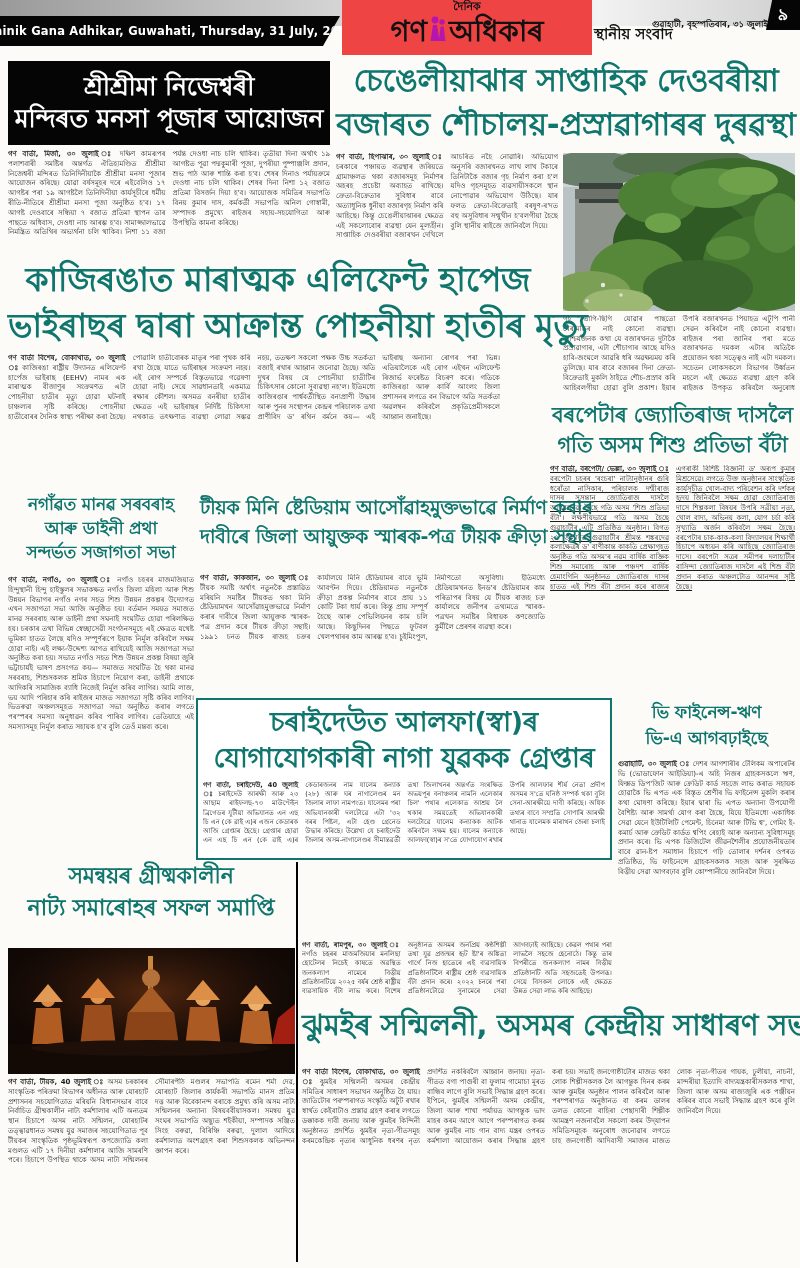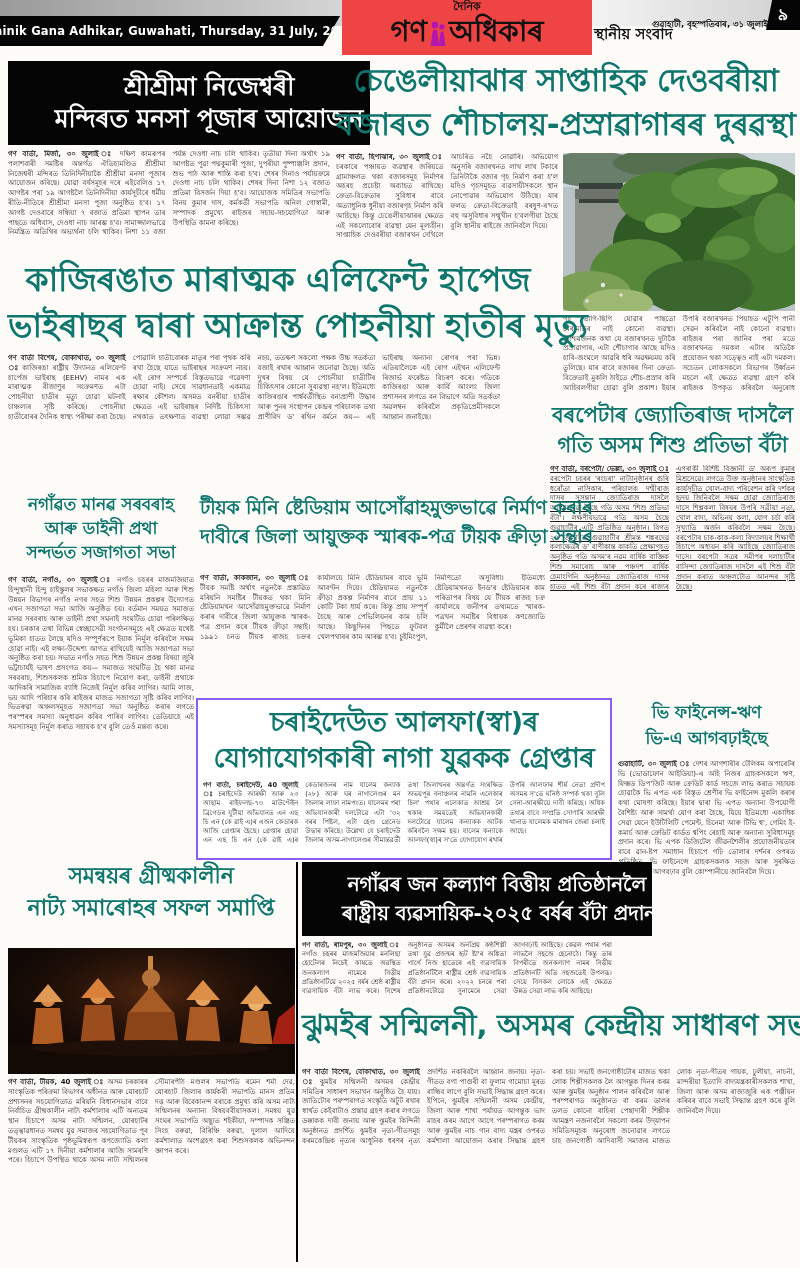--- a/index.html
+++ b/index.html
@@ -8,36 +8,36 @@
   .abs{position:absolute;}
   
   .hdr-band{left:0;top:14;width:800px;height:26px;
             background:linear-gradient(90deg,#9a9a9a 0%,#d8d8d8 45%,#f2f2f2 75%,#cfcfcf 100%);}
   .hdr-black{left:0;top:16px;width:340px;height:30px;background:#050505;
              clip-path:polygon(0 0,100% 0,95% 100%,0 100%);
              display:flex;align-items:center;justify-content:center;}
   .hdr-black span{color:#fff;font-size:11.5px;font-weight:bold;letter-spacing:.2px;white-space:nowrap;}
   .hdr-logo{left:342px;top:0;width:250px;height:55px;background:#ef4444;text-align:center;}
   .hdr-logo .small{font-size:11px;font-weight:bold;line-height:13px;display:block;}
-  .hdr-logo .big{font-size:29px;font-weight:900;line-height:36px;display:flex;align-items:center;justify-content:center;gap:2px;}
+  .hdr-logo .big{font-size:29px;font-weight:900;line-height:36px;display:flex;justify-content:center;gap:2px;}
   .hdr-local{left:594px;top:22px;width:110px;font-size:15px;font-weight:bold;white-space:nowrap;}
   .hdr-date{left:652px;top:18px;width:140px;font-size:8.5px;font-weight:bold;text-align:right;white-space:nowrap;}
   .hdr-pagenum{left:766px;top:0;width:34px;height:30px;background:#050505;color:#fff;
                clip-path:polygon(18% 0,100% 0,100% 100%,0 100%);
                display:flex;align-items:center;justify-content:center;font-size:16px;font-weight:bold;}
   
   .hl{font-weight:900;text-align:center;color:#0f766e;letter-spacing:-.2px;}
   .hl .ln{display:block;white-space:nowrap;}
-  .boxed{background:#050505;color:#fff;display:flex;flex-direction:column;justify-content:center;padding-left:40px;}
+  .boxed{background:#050505;color:#fff;display:flex;flex-direction:column;justify-content:center;}
   
   .bd{font-size:7px;line-height:1.4;text-align:justify;color:#1c1c1c;overflow:hidden;column-gap:7px;}
   .bd .dl{font-weight:bold;}
   .c1{column-count:1}.c2{column-count:2}.c3{column-count:3}.c4{column-count:4}
   .vrule{width:1.5px;background:#000;}
-  .a7box{border:2px solid #8b5cf6;background:#fff;}
+  .a7box{border:2px solid #0f766e;background:#fff;}
   .photo{overflow:hidden;background:#222;}
   .photo svg{display:block;}
 </style>
 </head>
 <body>
 
 <div class="page">
 
   <div class="abs hdr-band"></div>
 
@@ -209,24 +209,20 @@
       <path d="M270 70 l17 -14 v70 h-30 Z" fill="#a31f12"></path>
       <path d="M0 96 h287 v30 H0 Z" fill="#130a06"></path>
       <ellipse cx="143" cy="100" rx="120" ry="8" fill="#1e0f08"></ellipse>
     </svg>
   </div>
   <div class="abs bd c2" style="left:8px;top:1078px;width:287px;height:184px;">
     <span class="dl">গণ বাৰ্তা, টীয়ক, 40 জুলাই ঃ</span>
     <span>অসম চৰকাৰৰ সাংস্কৃতিক পৰিক্ৰমা বিভাগৰ অধীনত আৰু যোৰহাট প্ৰশাসনৰ সহযোগিতাত মৰিয়নি বিধানসভাৰ বাবে নিৰ্বাচিত গ্ৰীষ্মকালীন নাট্য কৰ্মশালাৰ এটি অন্যতম স্থান হিচাপে অসম নাট্য সন্মিলন, যোৰহাটৰ তত্ত্বাৱধানত সমন্বয় যুৱ সমাজৰ সহযোগিতাত পূব টীয়কৰ সাংস্কৃতিক পৃষ্ঠভূমিস্বৰূপ কপজ্যোতি কলা মণ্ডলত এটি ১৭ দিনীয়া কৰ্মশালাৰ আজি সামৰণি পৰে। হিচাপে উপস্থিত থাকে অসম নাট্য সন্মিলনৰ সৌমাৰপীঠ মণ্ডলৰ সভাপতি ৰমেন শৰ্মা দেৱ, যোৰহাট জিলাৰ কাৰ্যকৰী সভাপতি মানস প্ৰতিম দত্ত আৰু বিবেকানন্দ বৰাকে প্ৰমুখ্য কৰি অসম নাট্য সন্মিলনৰ অন্যান্য বিষয়ববীয়াসকল। সমন্বয় যুৱ সংঘৰ সভাপতি অছ্যুত শইকীয়া, সম্পাদক সঞ্জিত সিংহ বৰুৱা, বিৰিঞ্চি বৰুৱা, দুলাল আদিয়ে কৰ্মশালাত অংশগ্ৰহণ কৰা শিশুসকলক অভিনন্দন জ্ঞাপন কৰে।</span>
   </div>
 
-  <div class="abs hl boxed" style="left:302px;top:862px;width:310px;height:74px;font-size:20px;line-height:1.45;">
-    <span class="ln">নগাঁৱৰ জন কল্যাণ বিত্তীয় প্ৰতিষ্ঠানলৈ</span>
-    <span class="ln">ৰাষ্ট্ৰীয় ব্যৱসায়িক-২০২৫ বৰ্ষৰ বঁটা প্ৰদান</span>
-  </div>
   <div class="abs bd c3" style="left:302px;top:941px;width:310px;height:60px;font-size:6.6px;">
     <span class="dl">গণ বাৰ্তা, ৰামপুৰ, ৩০ জুলাই ঃ</span>
     <span>নগাঁও চহৰৰ মাজমজিয়াৰ মনলিছা হোটেলৰ নিচেই কাষতে অৱস্থিত জনকল্যাণ নামেৰে বিত্তীয় প্ৰতিষ্ঠানটিয়ে ২০২৫ বৰ্ষৰ শ্ৰেষ্ঠ ৰাষ্ট্ৰীয় ব্যৱসায়িক বঁটা লাভ কৰে। বিশেষ অনুষ্ঠানত অসমৰ জনপ্ৰিয় কণ্ঠশিল্পী তথা যুৱ প্ৰজন্মৰ হৃট ষ্টা'ৰ অঙ্কিতা গাৰ্গে নিজ হাতেৰে এই ব্যৱসায়িক প্ৰতিষ্ঠানটিলৈ ৰাষ্ট্ৰীয় শ্ৰেষ্ঠ ব্যৱসায়িক বঁটা প্ৰদান কৰে। ২০২২ চনৰে পৰা প্ৰতিষ্ঠানটোৱে সুনামেৰে সেৱা আগবঢ়াই আহিছে। কেৱল পথাৰ পৰা লাভলৈ সহজে হেনোঠে। কিন্তু তাৰ বিপৰীতে জনকল্যাণ নামৰ বিত্তীয় প্ৰতিষ্ঠানটি অতি সহজতেই উপলব্ধ। সেয়ে বিসকল লোকে এই ক্ষেত্ৰত উন্নত সেৱা লাভ কৰি আহিছে।</span>
   </div>
 
   <div class="abs hl" style="left:302px;top:1006px;width:493px;font-size:29px;line-height:1.35;">
     <span class="ln">ঝুমইৰ সন্মিলনী, অসমৰ কেন্দ্ৰীয় সাধাৰণ সভা</span>
   </div>
   <div class="abs bd c4" style="left:302px;top:1068px;width:493px;height:194px;">
     <span class="dl">গণ বাৰ্তা বিশেষ, বোকাখাত, ৩০ জুলাই ঃ</span>

